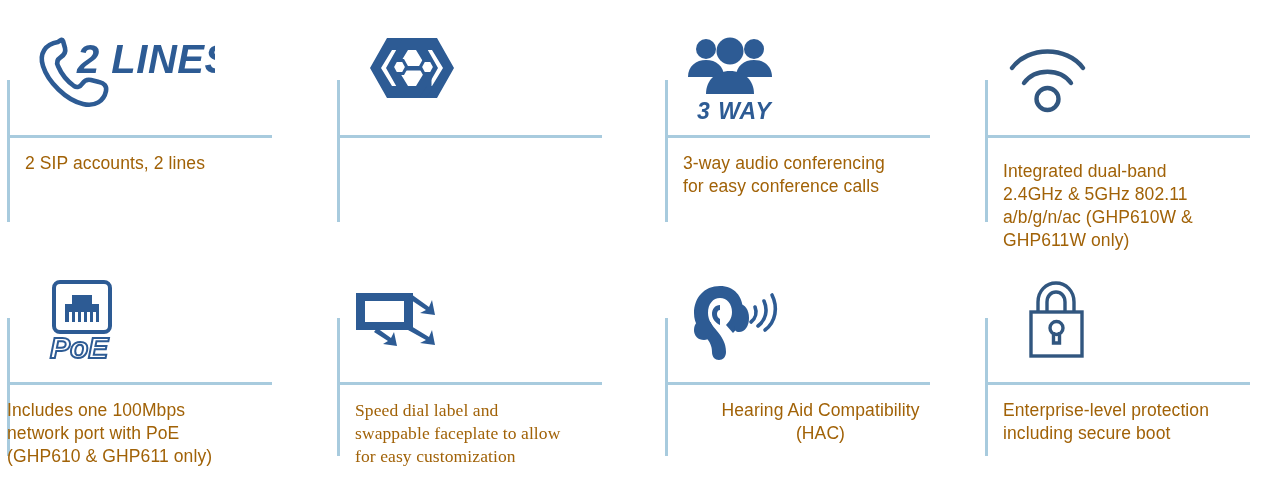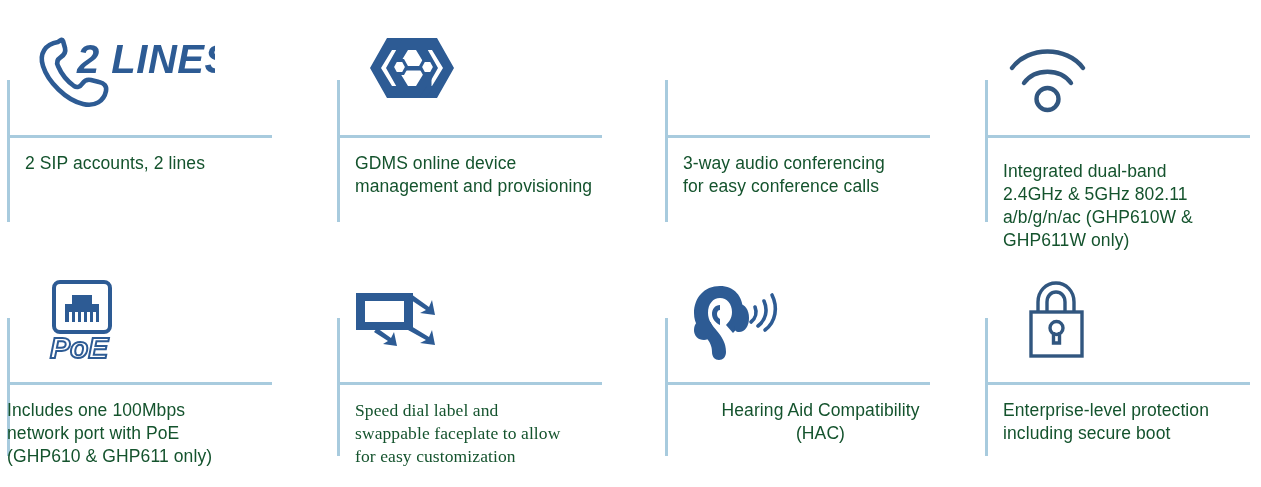--- a/index.html
+++ b/index.html
@@ -31,21 +31,21 @@
     height:3px;
     background:#a8cbde;
   }
   .icon-wrap{
     position:absolute;
     display:flex;
     align-items:flex-end;
   }
   .desc{
     position:absolute;
-    color:#14532d;
+    color:#a16207;
     font-size:17.5px;
     line-height:23px;
     letter-spacing:0.1px;
     white-space:pre-line;
   }
   svg{display:block;}
 </style>
 </head>
 <body>
 
@@ -88,27 +88,41 @@
           <path d="M40 23 L49 23 L53.5 31 L49 39 L40 39 L35.5 31 Z"></path>
           <path d="M41.8 26 L47.2 26 L49.9 31 L47.2 36 L41.8 36 L39.1 31 Z" fill="#ffffff"></path>
 
           <path d="M68 23 L77 23 L81.5 31 L77 39 L68 39 L63.5 31 Z"></path>
           <path d="M69.8 26 L75.2 26 L77.9 31 L75.2 36 L69.8 36 L67.1 31 Z" fill="#ffffff"></path>
 
           <path d="M72 37 L76.5 37 L76.5 54 L71 62 L64 62 L72 50 Z"></path>
         </g>
       </svg>
     </div>
-    <div class="desc" style="left:18px;top:130px;width:285px;">GDMS online device
-management and provisioning</div>
   </div>
 
   <div class="cell" style="left:665px;top:22px;width:300px;height:210px;">
     <div class="vrule" style="top:58px;height:142px;"></div>
     <div class="hrule" style="top:113px;width:265px;"></div>
+    <div class="icon-wrap" style="left:20px;top:8px;">
+      <svg width="110" height="100" viewBox="0 0 110 100">
+        <g fill="#2d5b94">
+
+          <circle cx="21" cy="19" r="10"></circle>
+          <path d="M3 47 C3 36 11 30 21 30 C31 30 39 36 39 47 Z"></path>
+
+          <circle cx="69" cy="19" r="10"></circle>
+          <path d="M51 47 C51 36 59 30 69 30 C79 30 87 36 87 47 Z"></path>
+
+          <circle cx="45" cy="21" r="13.5"></circle>
+          <path d="M21 64 C21 50 31 41 45 41 C59 41 69 50 69 64 Z"></path>
+        </g>
+        <text x="12" y="89" fill="#2d5b94" font-family="Liberation Sans, sans-serif" font-size="23" font-weight="bold" font-style="italic" letter-spacing="1">3 WAY</text>
+      </svg>
+    </div>
     <div class="desc" style="left:18px;top:130px;width:275px;">3-way audio conferencing
 for easy conference calls</div>
   </div>
 
   <div class="cell" style="left:985px;top:22px;width:276px;height:230px;">
     <div class="vrule" style="top:58px;height:142px;"></div>
     <div class="hrule" style="top:113px;width:265px;"></div>
     <div class="icon-wrap" style="left:20px;top:14px;">
       <svg width="105" height="80" viewBox="0 0 105 80">
         <g fill="none" stroke="#31567f" stroke-width="4.4" stroke-linecap="round">

